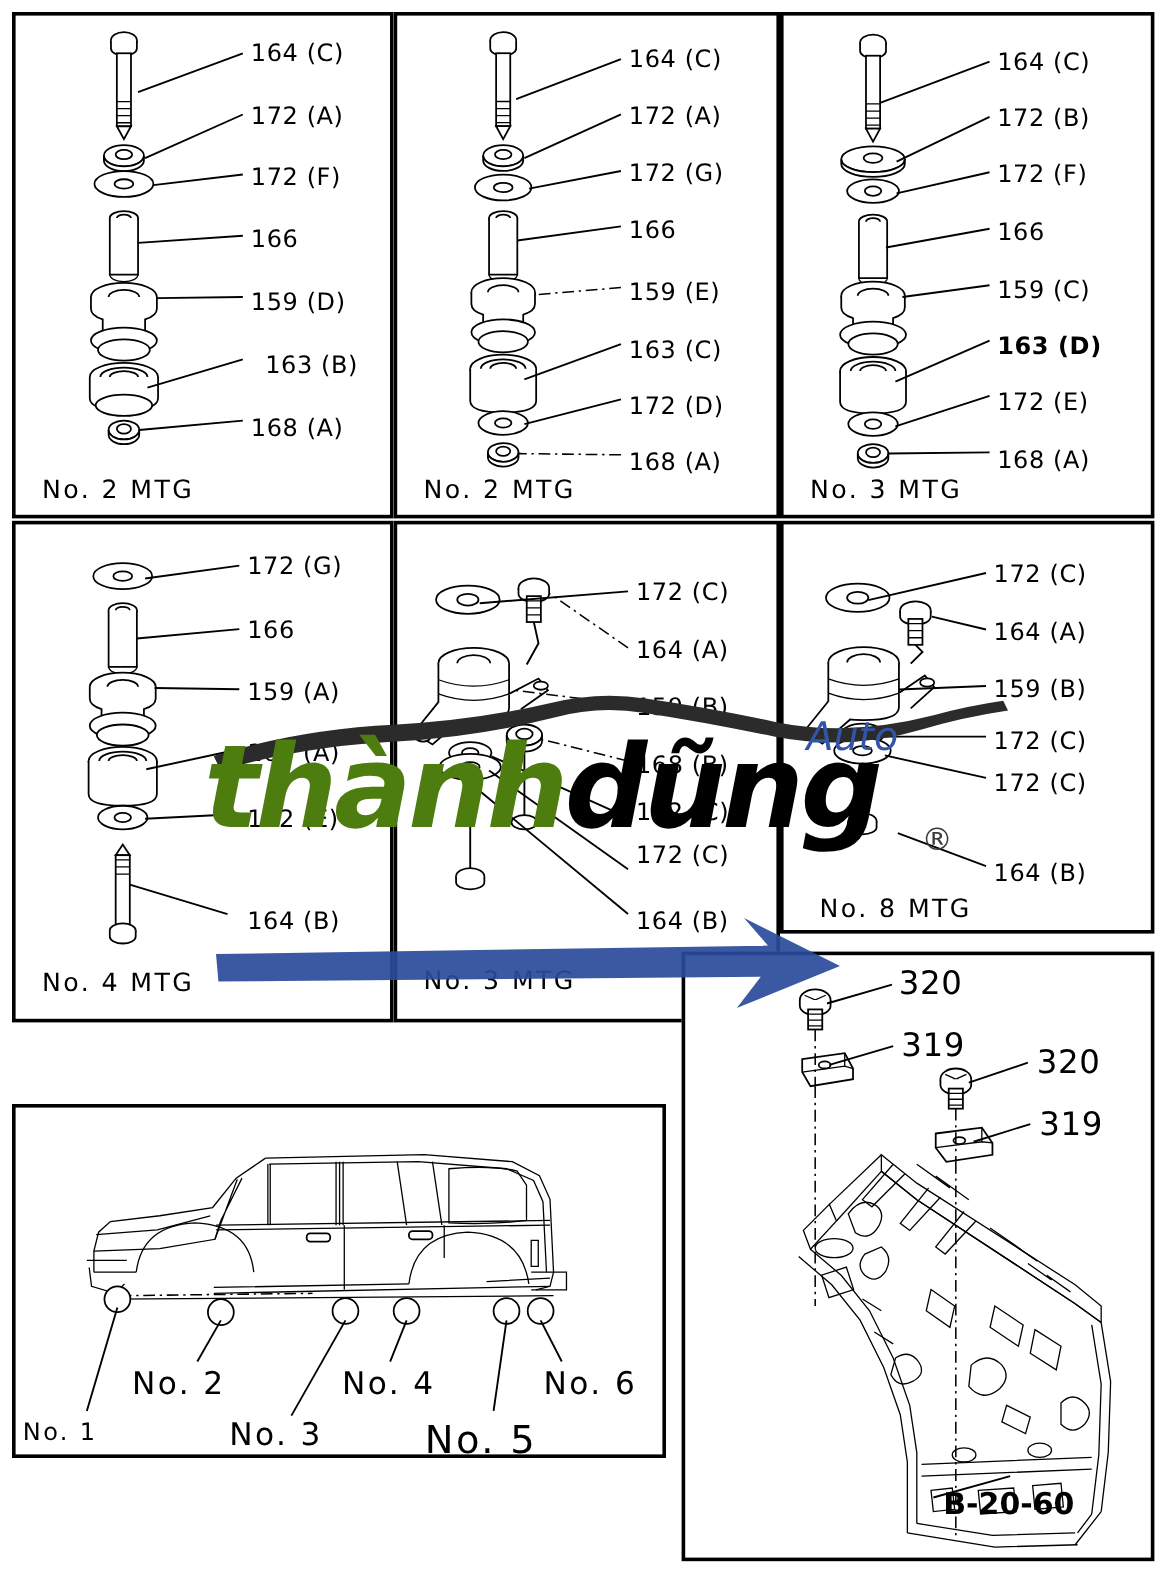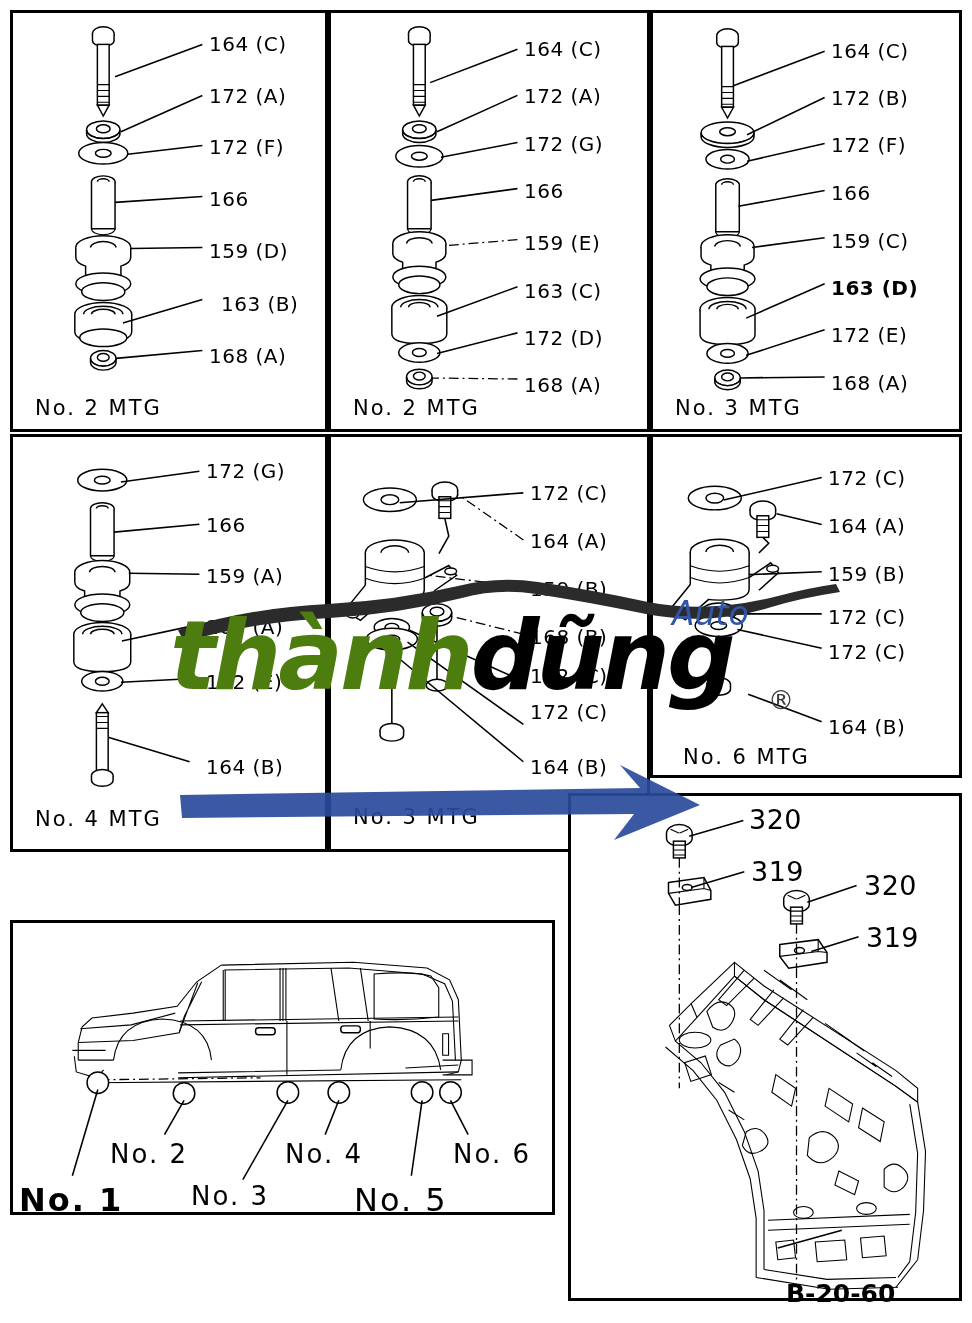--- a/index.html
+++ b/index.html
@@ -27,21 +27,21 @@
 
   
   .wm{position:absolute;left:0;top:560px;width:972px;height:200px;pointer-events:none;}
   .wm-main{position:absolute;left:170px;top:40px;font-size:96px;font-weight:bold;
            font-style:italic;letter-spacing:-3px;font-family:"DejaVu Sans",sans-serif;}
   .wm-a{color:#4d7c0f;}
   .wm-b{color:#000000;margin-top:25px;}
   .wm-auto{position:absolute;left:672px;top:34px;font-size:33px;font-style:italic;
            color:#3355a8;font-family:"DejaVu Sans",sans-serif;}
   .wm-reg{position:absolute;left:768px;top:125px;font-size:26px;color:#3a3a3a;}
-  .b2060{position:absolute;font-size:25px;font-weight:bold;letter-spacing:0px;margin-top:40px;}
+  .b2060{position:absolute;font-size:25px;font-weight:bold;letter-spacing:0px;}
 </style>
 </head>
 <body>
 
 <div class="stage">
 
 <div class="panel" style="left:10px;top:10px;width:318px;height:422px;">
   <svg class="panel-inner" viewBox="0 0 318 422">
 
     <g>
@@ -395,21 +395,21 @@
     <path class="ln" d="M172 180 L84 180"></path>
     <path class="ln" d="M172 215 L86 196"></path>
     <path class="ln" d="M172 290 L97 262"></path>
   </svg>
   <div class="lbl" style="left:175px;top:29px;">172 (C)</div>
   <div class="lbl" style="left:175px;top:77px;">164 (A)</div>
   <div class="lbl" style="left:175px;top:125px;">159 (B)</div>
   <div class="lbl" style="left:175px;top:168px;">172 (C)</div>
   <div class="lbl" style="left:175px;top:203px;">172 (C)</div>
   <div class="lbl" style="left:175px;top:278px;">164 (B)</div>
-  <div class="cap" style="left:30px;top:308px;">No. 6  MTG</div>
+  <div class="cap" style="left:30px;top:308px;">No. 8  MTG</div>
 </div>
 
 <div class="panel" style="left:10px;top:920px;width:545px;height:295px;">
   <svg class="panel-inner" viewBox="0 0 545 295">
     <g>
 
       <path class="thin" d="M210 43 L345 40 L420 46 L443 58 L452 78 L455 140 L452 152 L440 155"></path>
       <path class="thin" d="M210 43 L185 60 L165 85 L120 92 L78 97 L68 106 L64 122 L64 140"></path>
       <path class="thin" d="M213 48 L340 46 L415 52 L438 62 L446 80 L449 140"></path>
 
@@ -458,21 +458,21 @@
       <circle class="pt-f" cx="444" cy="173" r="11"></circle>
 
       <path class="ln" d="M84 170 L58 258"></path>
       <path class="ln" d="M172 181 L152 216"></path>
       <path class="ln" d="M278 181 L232 262"></path>
       <path class="ln" d="M330 181 L316 216"></path>
       <path class="ln" d="M415 181 L404 258"></path>
       <path class="ln" d="M444 181 L462 216"></path>
     </g>
   </svg>
-  <div class="lbl" style="left:6px;top:258px;font-size:32px;letter-spacing:2px;font-weight:bold;">No. 1</div>
+  <div class="lbl" style="left:6px;top:258px;font-size:20px;letter-spacing:2px;">No. 1</div>
   <div class="lbl" style="left:97px;top:216px;font-size:26px;letter-spacing:2px;">No. 2</div>
   <div class="lbl" style="left:178px;top:258px;font-size:26px;letter-spacing:2px;">No. 3</div>
   <div class="lbl" style="left:272px;top:216px;font-size:26px;letter-spacing:2px;">No. 4</div>
   <div class="lbl" style="left:341px;top:258px;font-size:32px;letter-spacing:2px;">No. 5</div>
   <div class="lbl" style="left:440px;top:216px;font-size:26px;letter-spacing:2px;">No. 6</div>
 </div>
 
 <div class="panel" style="left:568px;top:793px;width:394px;height:508px;">
   <svg class="panel-inner" viewBox="0 0 394 508">
 

